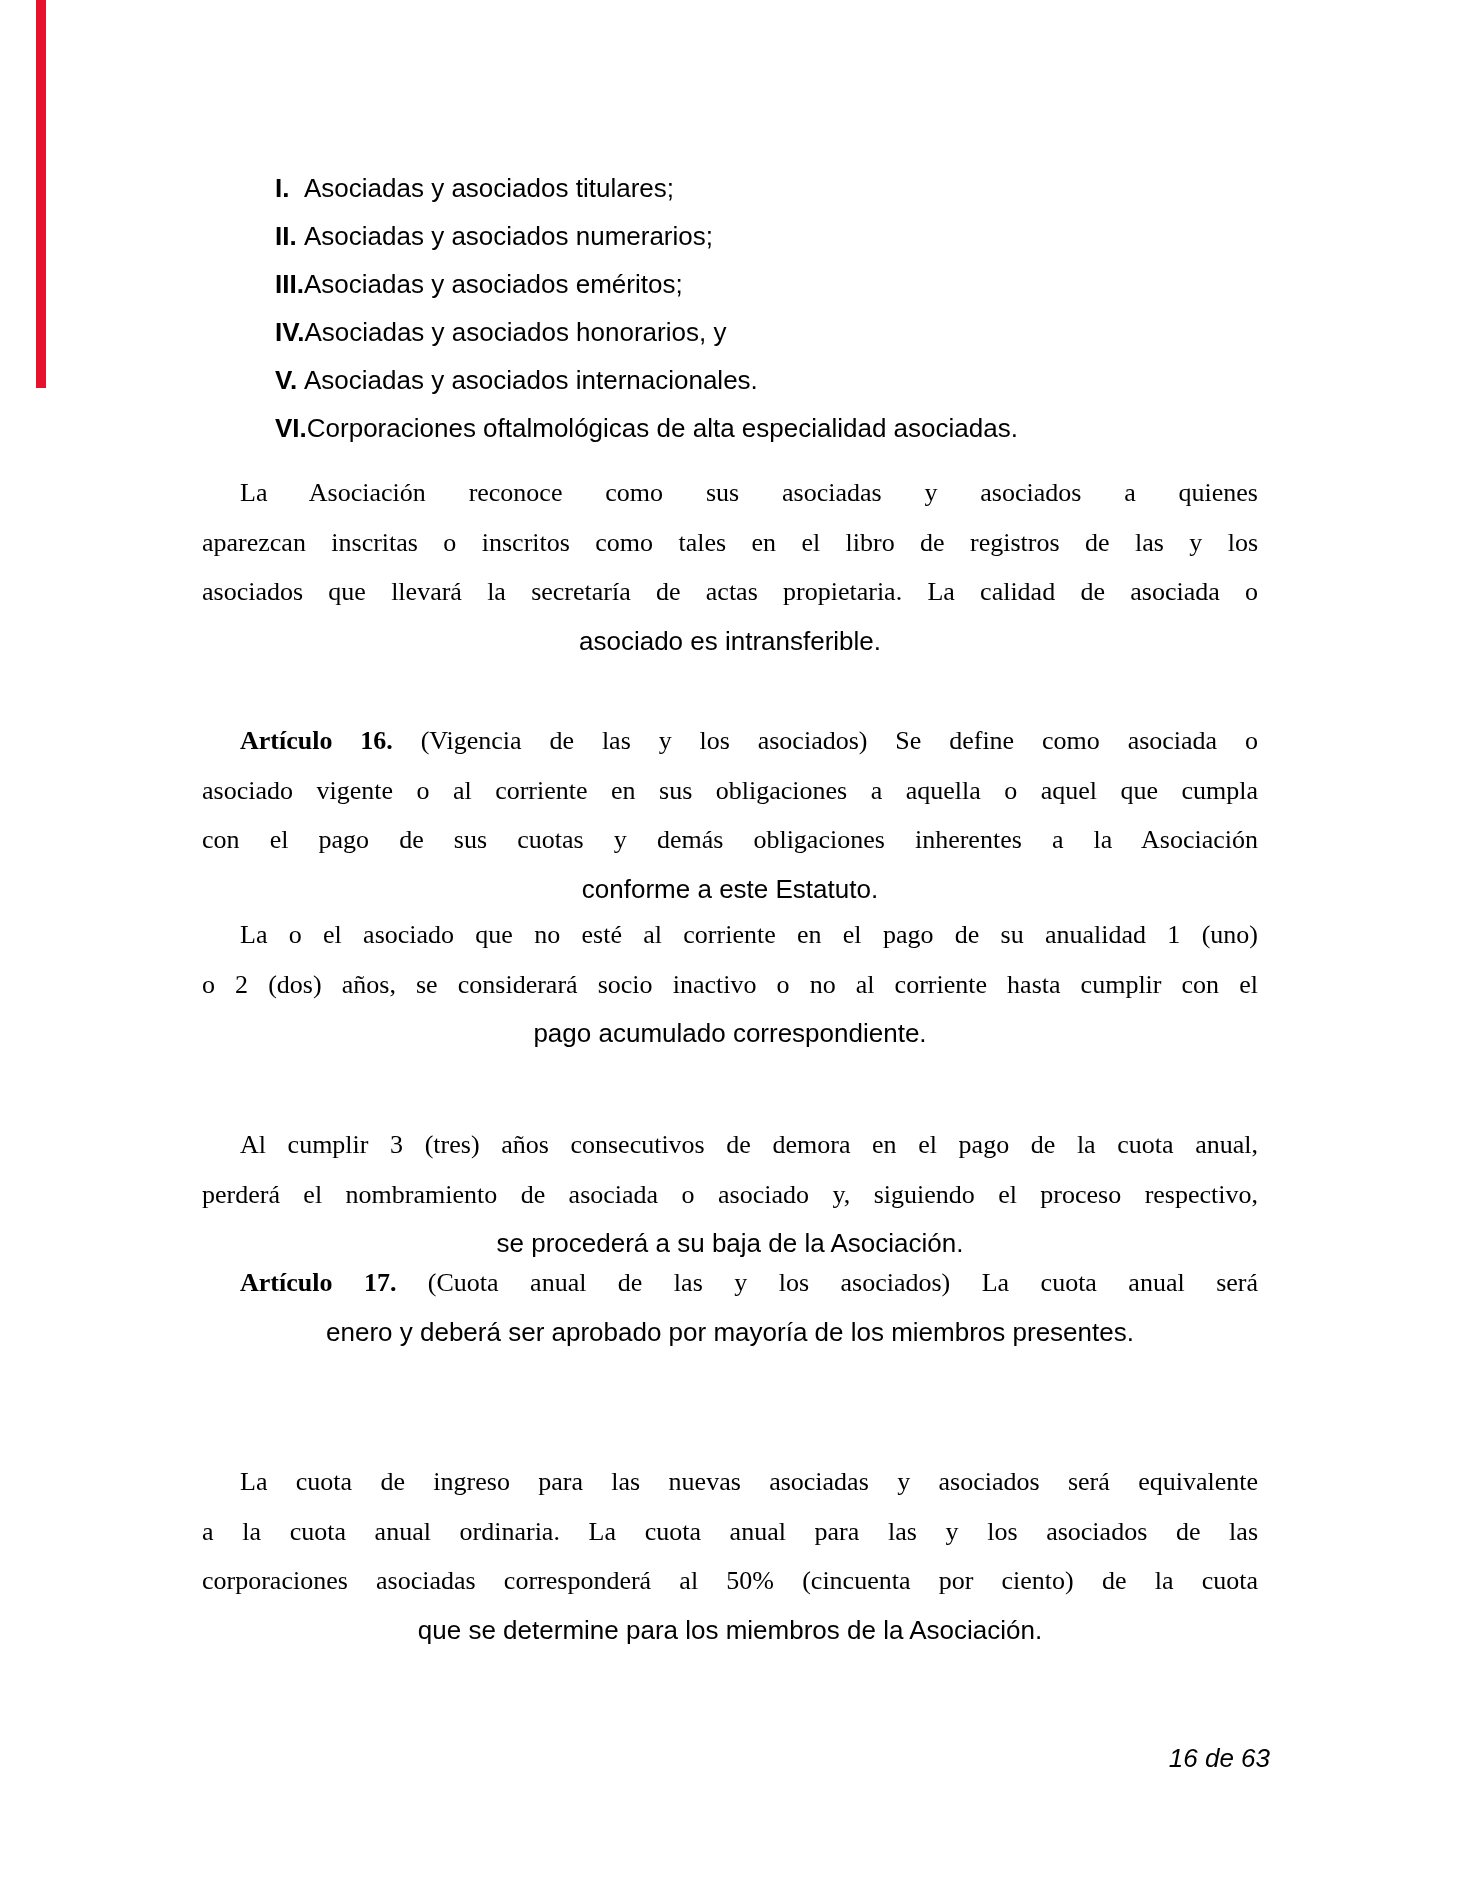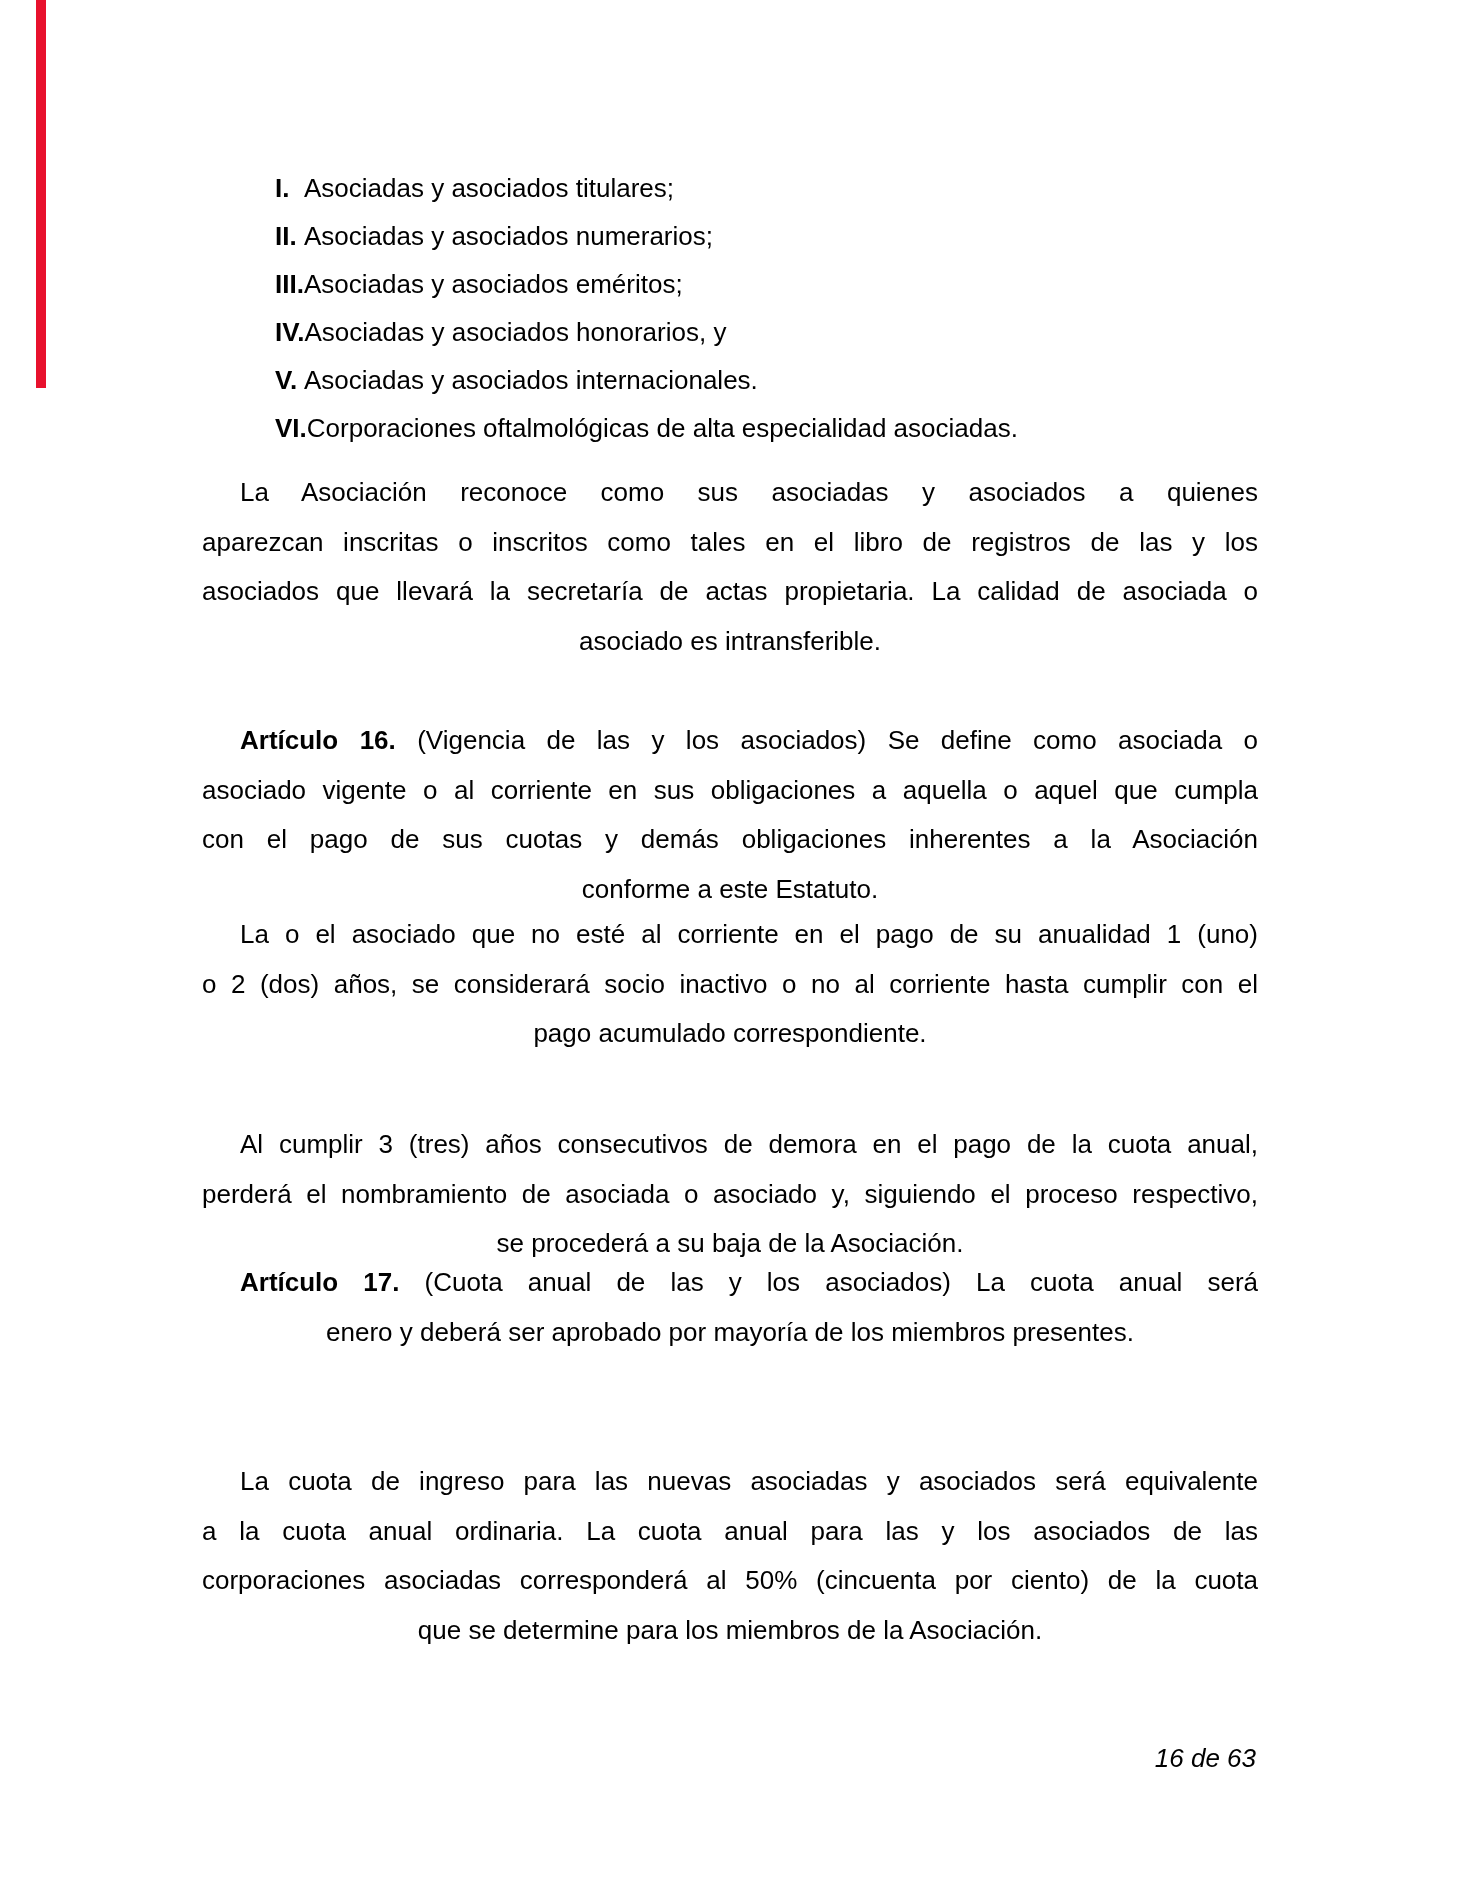--- a/index.html
+++ b/index.html
@@ -40,27 +40,28 @@
   .para {
     position: absolute;
     left: 202px;
     width: 1056px;
     line-height: 49.5px;
   }
   .ln { width: 1056px; }
   .jl {
     text-align: justify;
     text-align-last: justify;
+    font-family: Liberation Serif, serif;
   }
   .last { text-align: center; }
   .ind { text-indent: 38px; }
   .b { font-weight: 700; margin-top: 31px; }
   .footer {
     position: absolute;
-    left: 200px;
+    left: 214px;
     top: 1743px;
     width: 1056px;
     text-align: right;
     font-style: italic;
   }
 </style>
 </head>
 <body>
 
 <div class="page">

